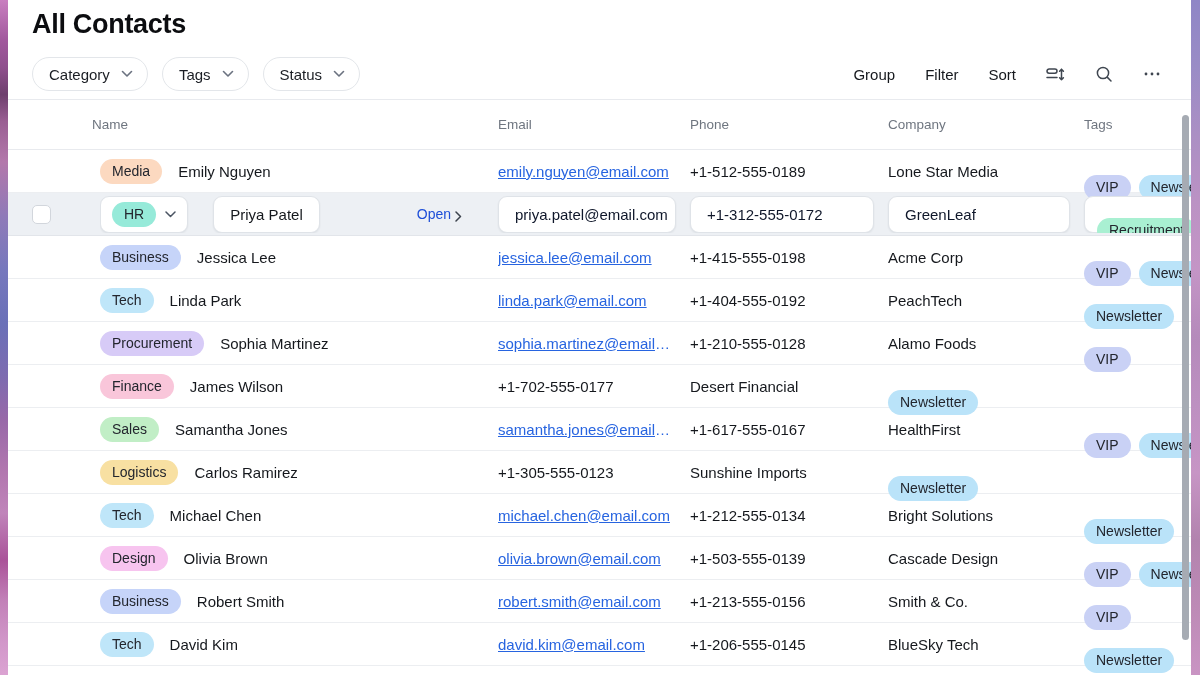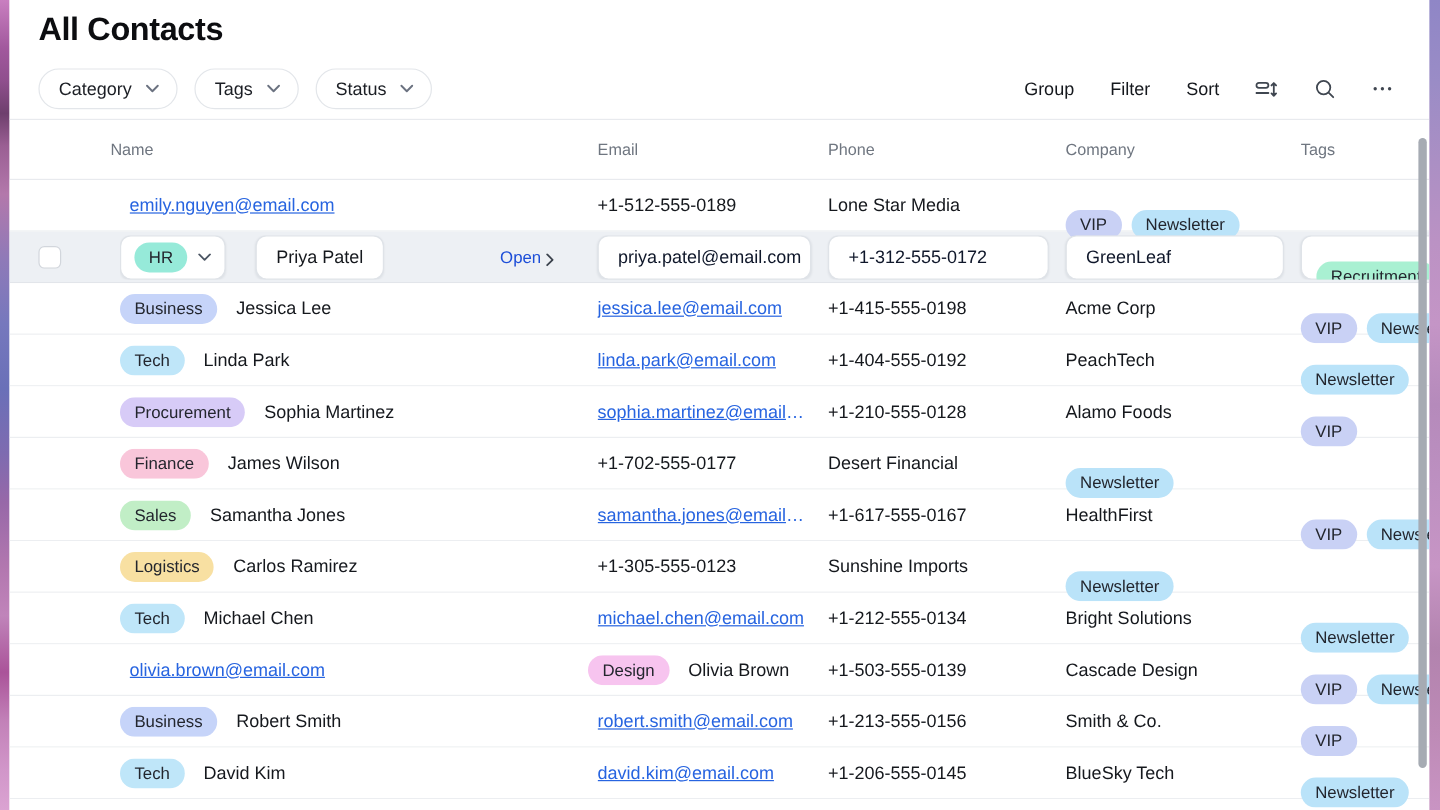--- a/index.html
+++ b/index.html
@@ -133,20 +133,24 @@
       <div class="hc">Name</div>
       <div class="hc">Email</div>
       <div class="hc">Phone</div>
       <div class="hc">Company</div>
       <div class="hc">Tags</div>
     </div>
 
     <div class="tbody">
         <div class="row">
           <div class="cell gutter"></div>
+          <div class="cell name-cell">
+            <span class="badge" style="background: rgb(252, 217, 192);">Media</span>
+            <span class="pname">Emily Nguyen</span>
+          </div>
           <div class="cell pad">
             <span class="email-link">emily.nguyen@email.com</span>
           </div>
           <div class="cell pad">
             <span class="ptxt">+1-512-555-0189</span>
           </div>
           <div class="cell pad">
             <span class="ptxt">Lone Star Media</span>
           </div>
           <div class="cell pad tags-cell">
@@ -316,26 +320,26 @@
           </div>
           <div class="cell pad">
             <span class="ptxt">Bright Solutions</span>
           </div>
           <div class="cell pad tags-cell">
             <span class="tag" style="background: rgb(186, 227, 249);">Newsletter</span>
           </div>
         </div>
         <div class="row">
           <div class="cell gutter"></div>
-          <div class="cell pad">
-            <span class="email-link">olivia.brown@email.com</span>
-          </div>
           <div class="cell name-cell">
             <span class="badge" style="background: rgb(247, 196, 239);">Design</span>
             <span class="pname">Olivia Brown</span>
+          </div>
+          <div class="cell pad">
+            <span class="email-link">olivia.brown@email.com</span>
           </div>
           <div class="cell pad">
             <span class="ptxt">+1-503-555-0139</span>
           </div>
           <div class="cell pad">
             <span class="ptxt">Cascade Design</span>
           </div>
           <div class="cell pad tags-cell">
             <span class="tag" style="background: rgb(201, 209, 245);">VIP</span>
             <span class="tag" style="background: rgb(186, 227, 249);">Newsletter</span>

